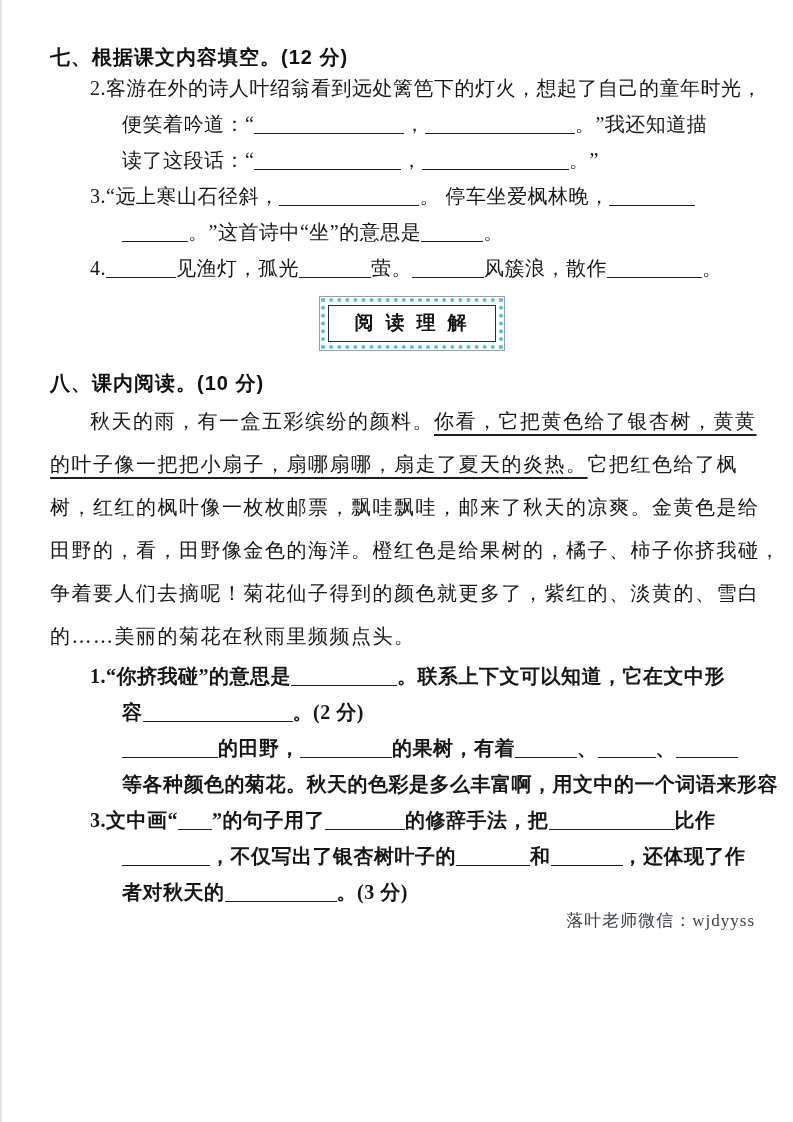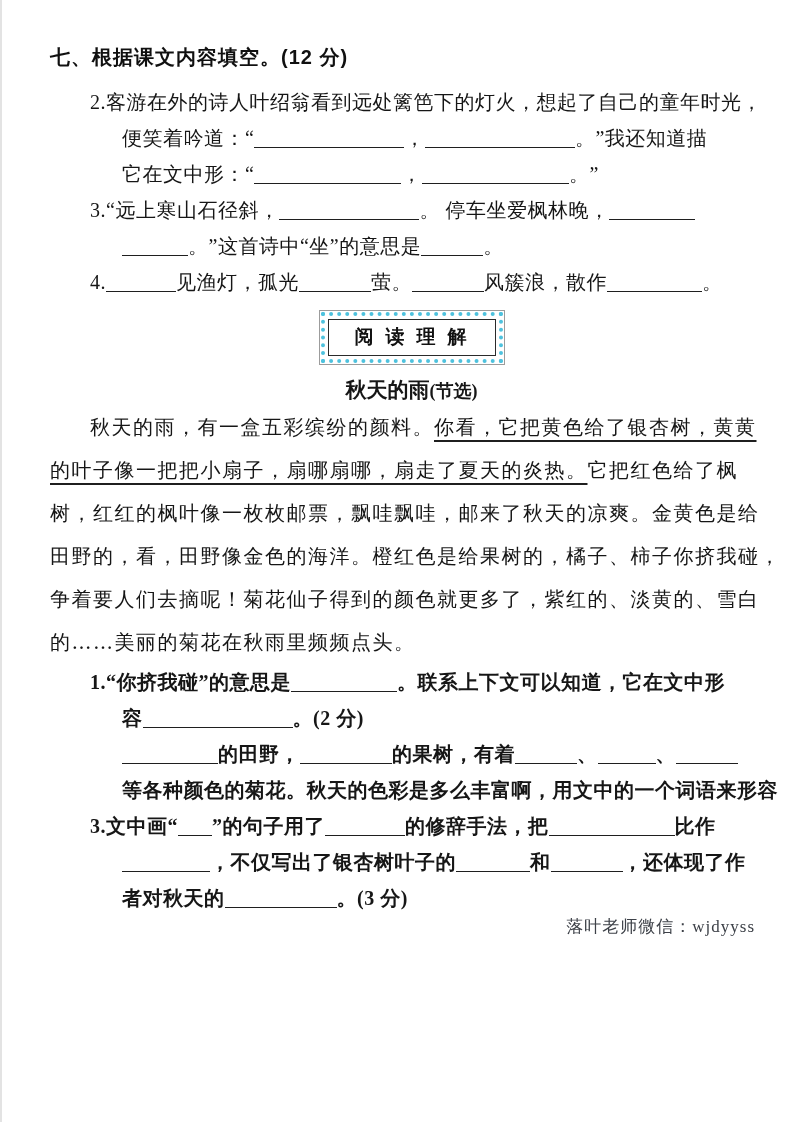--- a/index.html
+++ b/index.html
@@ -16,21 +16,21 @@
   }
   .sec-h{
     font-family:"Liberation Sans","DejaVu Sans",sans-serif;
     font-weight:700;
     font-size:20px;
     letter-spacing:1px;
     height:26px;line-height:26px;
     color:#101010;
     white-space:nowrap;
   }
-  .sec7-h{margin-bottom:14px;}
+  .sec7-h{}
   .sec8-h{margin-top:14px;margin-bottom:4px;}
   .line{white-space:nowrap;}
   .s7 .line{height:36px;line-height:36px;font-size:20px;letter-spacing:0.5px;}
   .qs .line{height:36px;line-height:36px;font-size:20px;letter-spacing:0.5px;font-weight:600;}
   .ps .line{height:43px;line-height:43px;font-size:20px;letter-spacing:1.5px;font-family:"DejaVu Serif","Liberation Serif",serif;}
   .i1{margin-left:40px;}
   .i2{margin-left:72px;}
   .pf{text-indent:2em;}
   .blank{
     display:inline-block;
@@ -100,34 +100,34 @@
 </head>
 <body>
 
 <div class="page">
 
   <div class="sec-h sec7-h">七、根据课文内容填空。(12 分)</div>
 
   <div class="s7">
       <div class="line i1"><span class="run">2.客游在外的诗人叶绍翁看到远处篱笆下的灯火，想起了自己的童年时光，</span></div>
       <div class="line i2"><span class="run">便笑着吟道：“</span><span class="blank" style="width: 150px;"></span><span class="run">，</span><span class="blank" style="width: 150px;"></span><span class="run">。”我还知道描</span></div>
-      <div class="line i2"><span class="run">它在文中形：“</span><span class="blank" style="width: 147px;"></span><span class="run">，</span><span class="blank" style="width: 147px;"></span><span class="run">。”</span></div>
+      <div class="line i2"><span class="run">读了这段话：“</span><span class="blank" style="width: 147px;"></span><span class="run">，</span><span class="blank" style="width: 147px;"></span><span class="run">。”</span></div>
       <div class="line i1"><span class="run">3.“远上寒山石径斜，</span><span class="blank" style="width: 140px;"></span><span class="run">。 停车坐爱枫林晚，</span><span class="blank" style="width: 86px;"></span></div>
       <div class="line i2"><span class="blank" style="width: 66px;"></span><span class="run">。”这首诗中“坐”的意思是</span><span class="blank" style="width: 62px;"></span><span class="run">。</span></div>
       <div class="line i1"><span class="run">4.</span><span class="blank" style="width: 70px;"></span><span class="run">见渔灯，孤光</span><span class="blank" style="width: 72px;"></span><span class="run">萤。</span><span class="blank" style="width: 72px;"></span><span class="run">风簇浪，散作</span><span class="blank" style="width: 95px;"></span><span class="run">。</span></div>
     </div>
 
   <div class="banner-wrap">
     <div class="banner-lace">
       <div class="banner-inner">阅读理解</div>
     </div>
   </div>
 
+  <div class="sec-h sec8-h">八、课内阅读。(10 分)</div>
 
-  <div class="passage-title"><span>秋天的雨</span><span class="sub">(节选)</span></div>
 
   <div class="ps">
       <div class="line pf"><span class="run">秋天的雨，有一盒五彩缤纷的颜料。</span><span class="run ul">你看，它把黄色给了银杏树，黄黄</span></div>
       <div class="line"><span class="run ul">的叶子像一把把小扇子，扇哪扇哪，扇走了夏天的炎热。</span><span class="run">它把红色给了枫</span></div>
       <div class="line"><span class="run">树，红红的枫叶像一枚枚邮票，飘哇飘哇，邮来了秋天的凉爽。金黄色是给</span></div>
       <div class="line"><span class="run">田野的，看，田野像金色的海洋。橙红色是给果树的，橘子、柿子你挤我碰，</span></div>
       <div class="line"><span class="run">争着要人们去摘呢！菊花仙子得到的颜色就更多了，紫红的、淡黄的、雪白</span></div>
       <div class="line"><span class="run">的……美丽的菊花在秋雨里频频点头。</span></div>
     </div>
 

